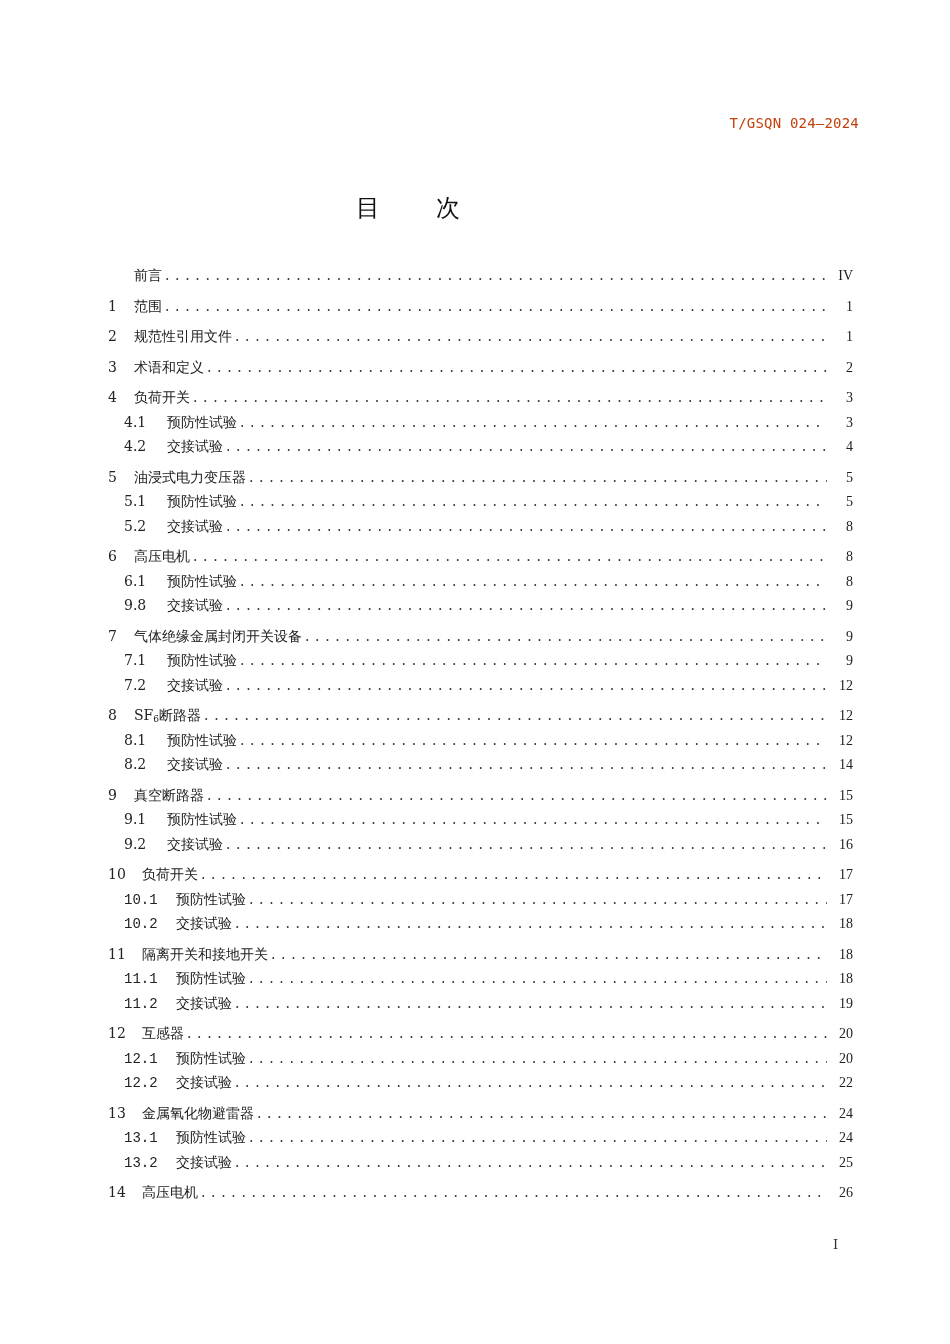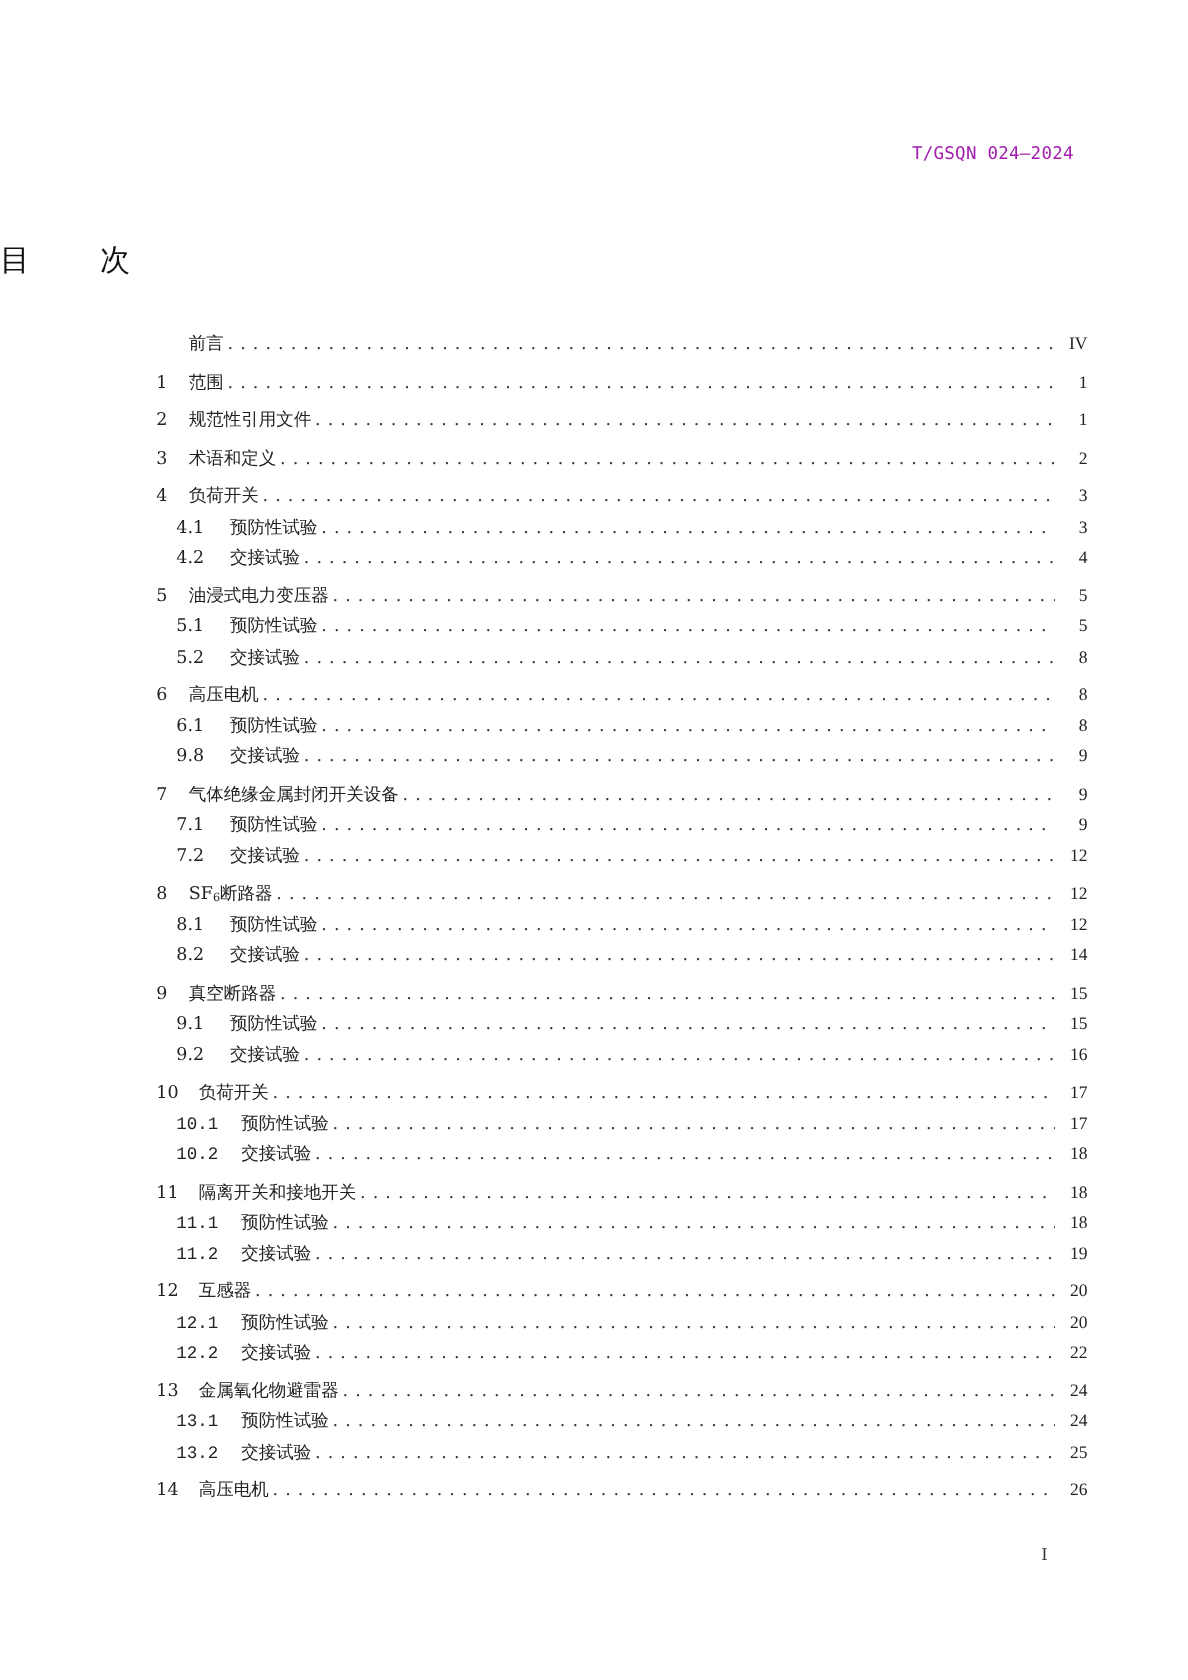--- a/index.html
+++ b/index.html
@@ -1,24 +1,24 @@
 <!DOCTYPE html>
 <html><head>
   <meta charset="utf-8">
   <style>
     html, body { margin: 0; padding: 0; background: #ffffff; }
     body { width: 950px; height: 1344px; position: relative; overflow: hidden;
       font-family: "DejaVu Serif", "Liberation Serif", serif; color: #222; }
     .doc-code { position: absolute; top: 115px; right: 91px; font-family: "DejaVu Sans Mono", "Liberation Mono", monospace;
-      font-size: 14px; letter-spacing: 0.2px; color: #a21caf; }
-    .page-title { position: absolute; top: 192px; left: 0; width: 816px; 
+      font-size: 14px; letter-spacing: 0.2px; color: #c2410c; }
+    .page-title { position: absolute; top: 192px; left: 0; width: 816px; text-align: center;
       font-family: "DejaVu Sans", "Liberation Sans", sans-serif; font-size: 24px; color: #111; }
     .page-title span { display: inline-block; }
     .page-title .gap { width: 56px; }
-    .toc { position: absolute; top: 263px; left: 125px; width: 745px; font-size: 14px; }
+    .toc { position: absolute; top: 263px; left: 108px; width: 745px; font-size: 14px; }
     .toc-row { display: flex; align-items: baseline; height: 24.5px; line-height: 24.5px; white-space: nowrap; }
     .toc-row.level1 { margin-top: 6px; }
     .toc-row.first { margin-top: 0; }
     .toc-row.level2 { padding-left: 16px; }
     .num { display: inline-block; }
     .level1 .num { min-width: 26px; }
     .level1.wide .num { min-width: 34px; }
     .level2 .num { min-width: 43px; }
     .level2.wide .num { min-width: 52px; font-family: Liberation Mono, monospace; }
     .title { flex: 0 0 auto; padding-right: 3px; }

